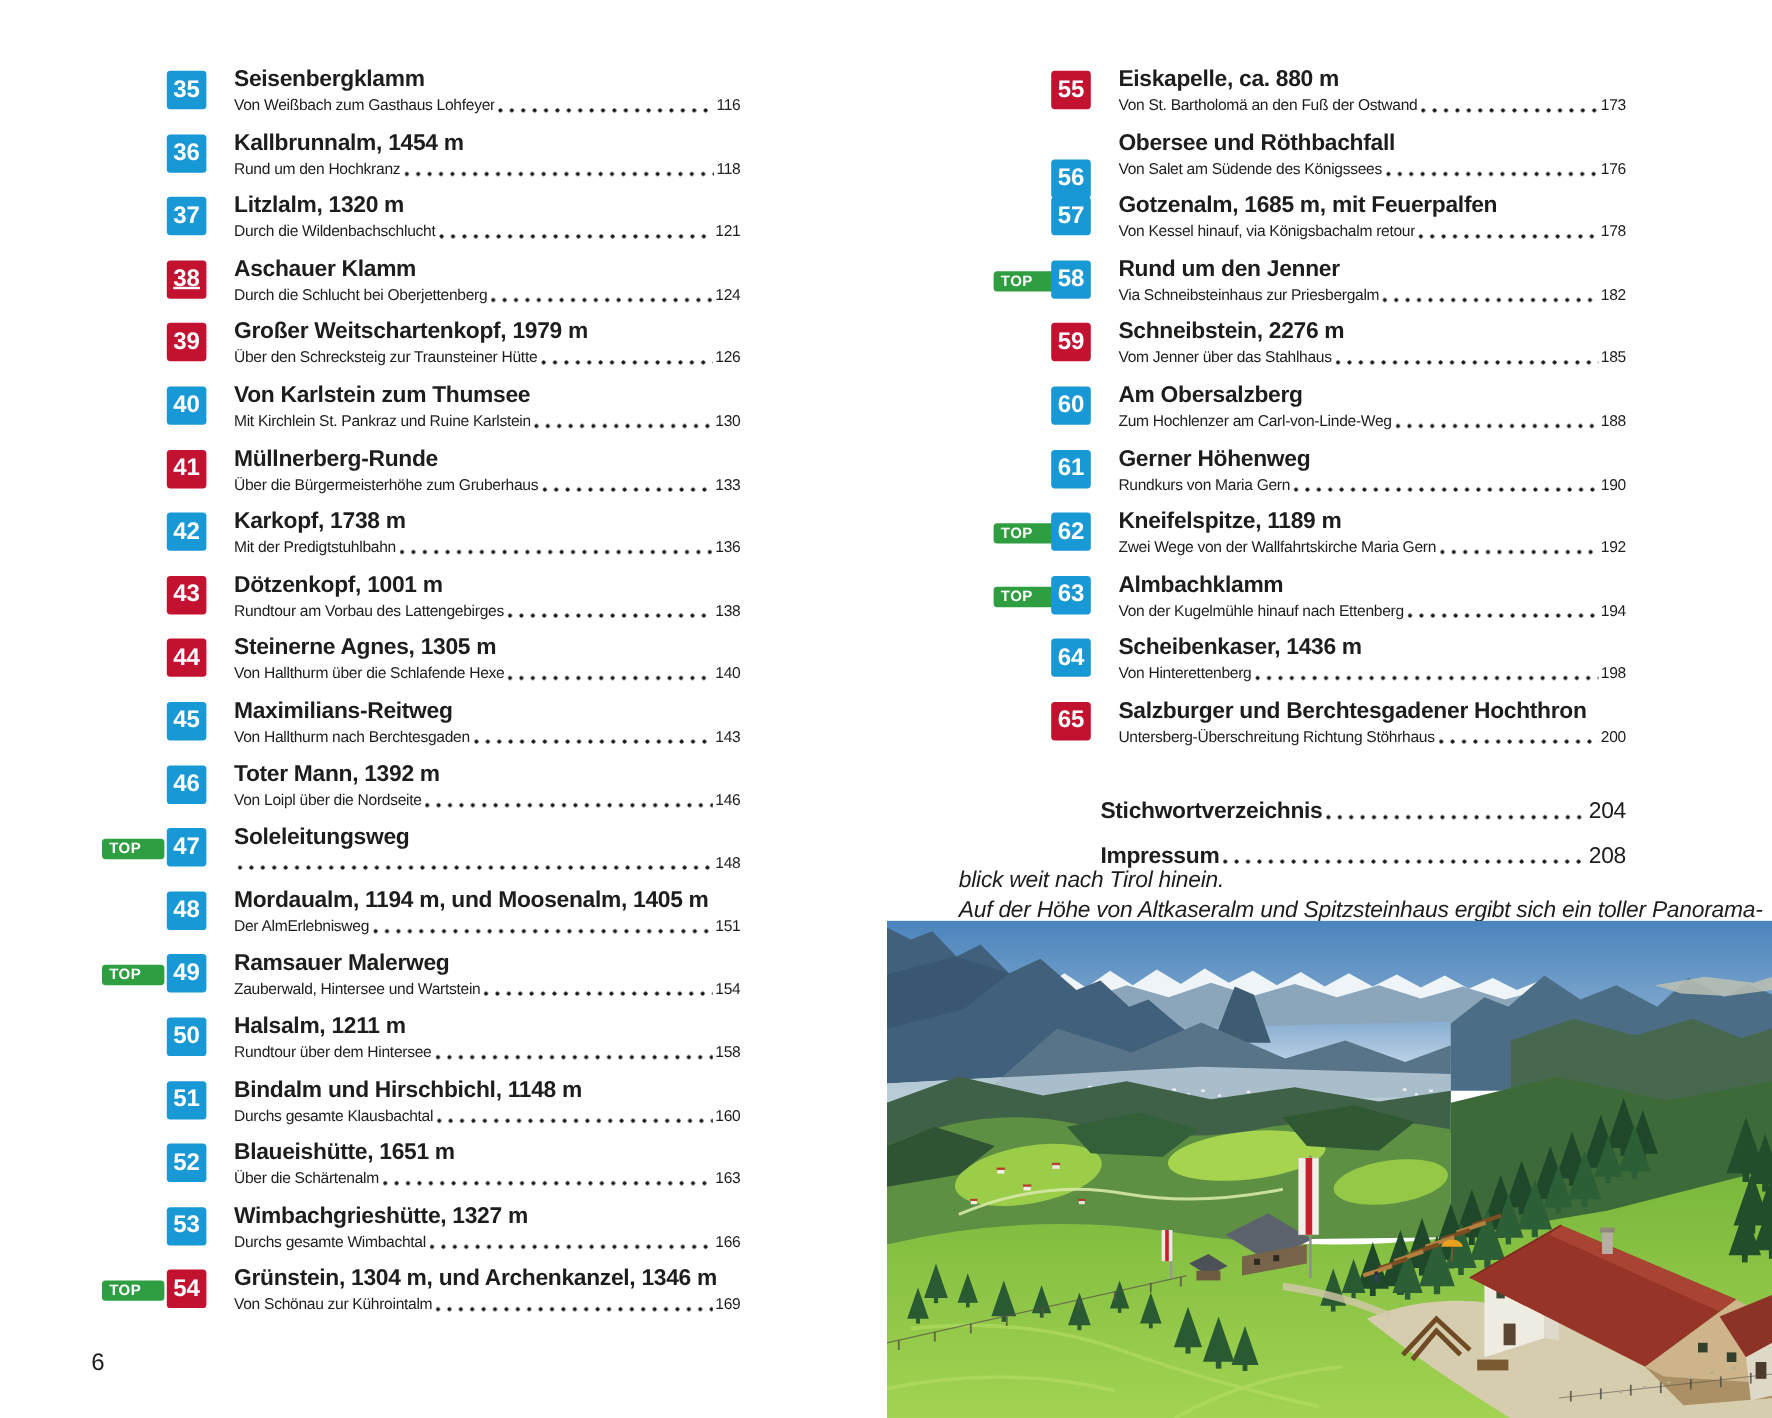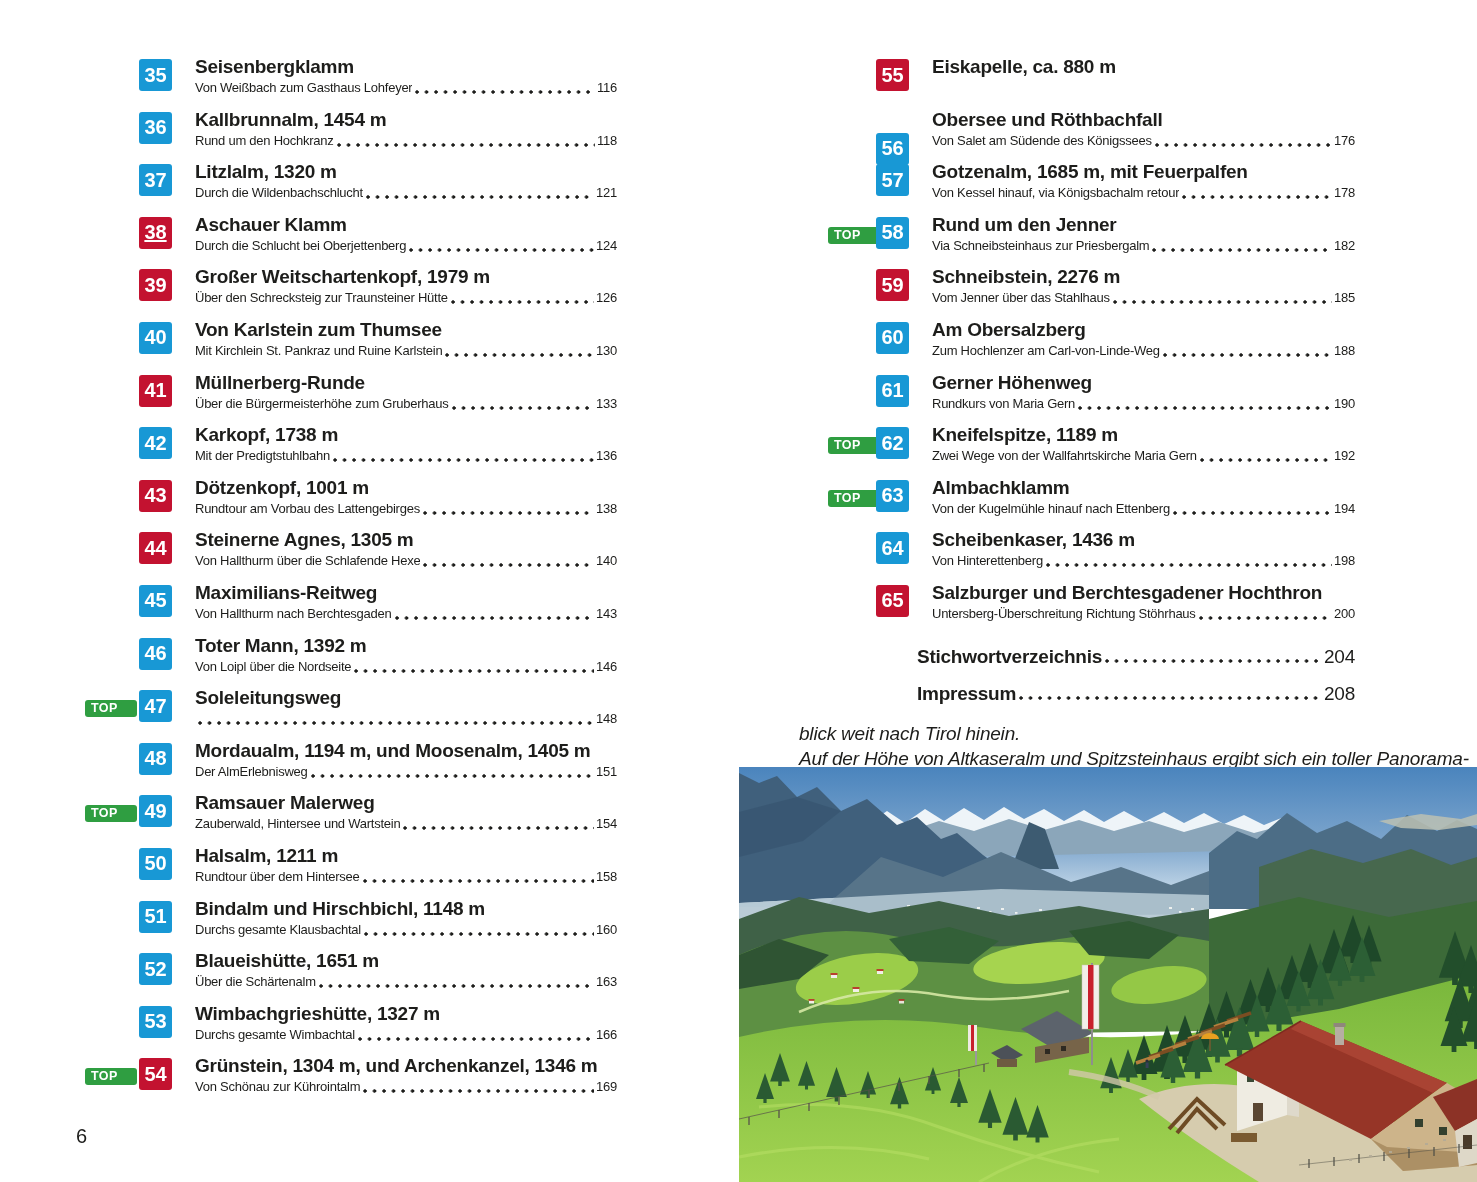--- a/index.html
+++ b/index.html
@@ -19,21 +19,21 @@
   .badge{flex:0 0 33px;width:33px;height:32px;margin-top:3px;border-radius:3px;color:#fff;
     display:flex;align-items:center;justify-content:center;font-size:20px;font-weight:700;}
   .entry-text{flex:1 1 auto;margin-left:23px;min-width:0;}
   .title{font-size:19px;line-height:21px;font-weight:700;letter-spacing:-0.25px;white-space:nowrap;}
   .sub-row{display:flex;align-items:flex-end;font-size:13px;line-height:21px;letter-spacing:-0.25px;}
   .subtitle{flex:0 1 auto;white-space:nowrap;overflow:hidden;}
   .page{flex:0 0 auto;white-space:nowrap;}
   .leader{flex:1 1 auto;min-width:6px;height:4px;margin:0 2px 4px 3px;
     background-image:radial-gradient(circle at 2px 2px, #1d1d1b 1.45px, transparent 1.9px);
     background-size:9.5px 4px;background-repeat:repeat-x;background-position:left bottom;}
-  #extras{position:absolute;left:917px;top:645px;width:438px;}
+  #extras{position:absolute;left:917px;top:665px;width:438px;}
   .extra-row{display:flex;align-items:flex-end;height:22px;margin-bottom:15px;
     font-size:19px;line-height:21px;letter-spacing:-0.25px;}
   .extra-title{font-weight:700;white-space:nowrap;}
   .caption{position:absolute;left:799px;top:721px;width:645px;
     font-size:19px;line-height:25px;font-style:italic;letter-spacing:-0.2px;}
   .cap-line{display:block;white-space:nowrap;}
   .photo{position:absolute;left:739px;top:767px;width:738px;height:415px;overflow:hidden;}
   .photo svg{display:block;}
   .page-num{position:absolute;left:76px;top:1125px;font-size:20px;}
 </style>
@@ -282,20 +282,25 @@
           </div>
         </div>
       </div>
     </div>
   <div class="toc-col" id="col-right">
       <div class="entry">
         <div class="top-slot"></div>
         <span class="badge" style="background: rgb(195, 18, 48);">55</span>
         <div class="entry-text">
           <div class="title">Eiskapelle, ca. 880 m</div>
+          <div class="sub-row">
+            <span class="subtitle">Von St. Bartholomä an den Fuß der Ostwand</span>
+            <span class="leader"></span>
+            <span class="page">173</span>
+          </div>
         </div>
       </div>
       <div class="entry">
         <div class="top-slot"></div>
         <span class="badge" style="background: rgb(24, 152, 213); margin-top: 24px;">56</span>
         <div class="entry-text">
           <div class="title">Obersee und Röthbachfall</div>
           <div class="sub-row">
             <span class="subtitle">Von Salet am Südende des Königssees</span>
             <span class="leader"></span>

